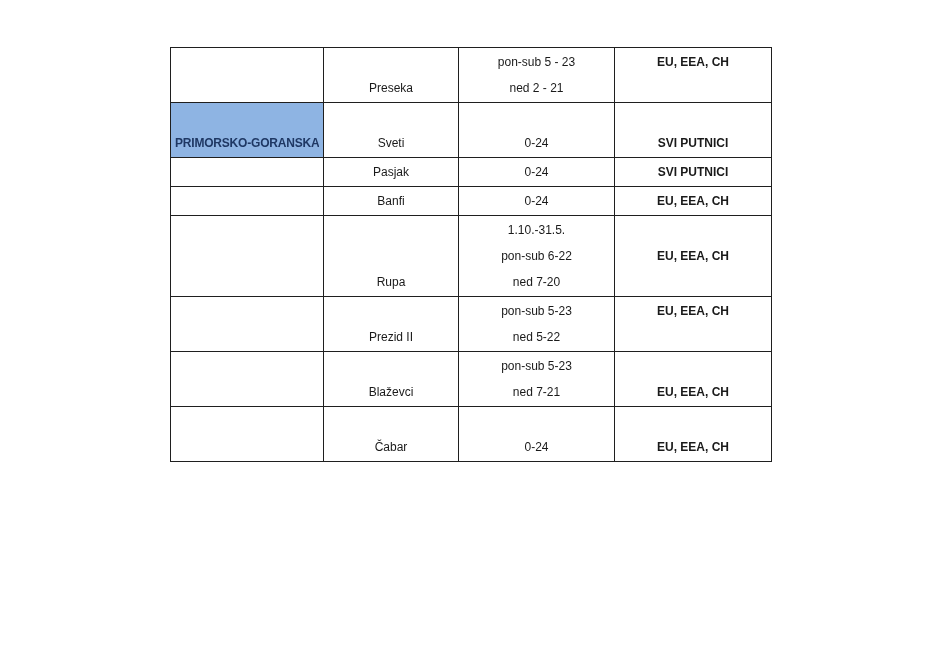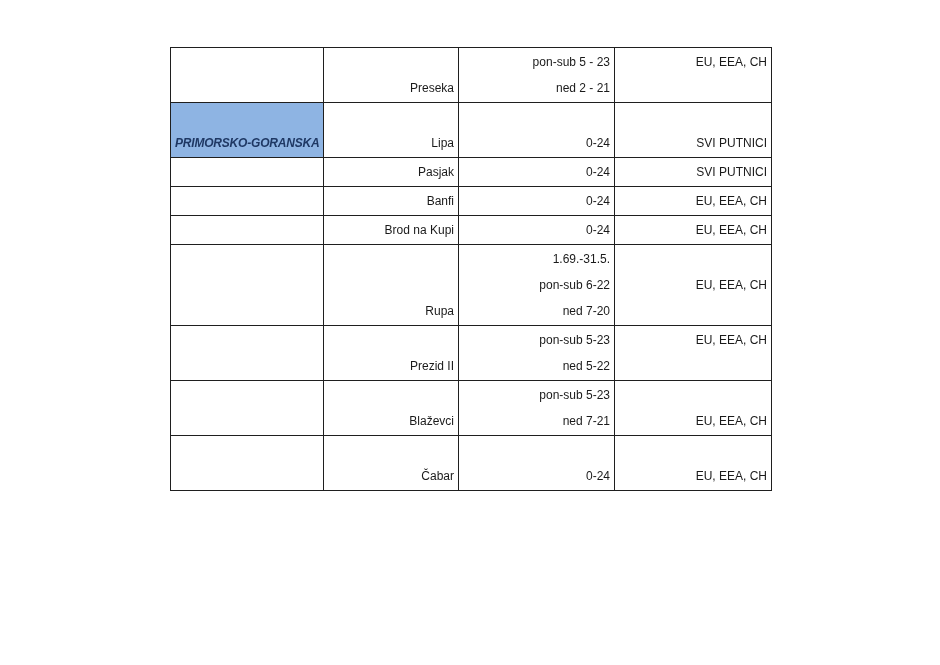--- a/index.html
+++ b/index.html
@@ -19,42 +19,41 @@
     position: absolute;
     left: 170px;
     top: 47px;
     width: 601px;
     border-collapse: collapse;
     table-layout: fixed;
   }
   table.crossings td {
     border: 1px solid #1f1f1f;
     padding: 1px 4px;
-    text-align: right;
+    text-align: center;
     vertical-align: top;
     background: #ffffff;
   }
   .line {
     height: 26px;
     line-height: 26px;
     font-size: 12px;
     color: #1a1a1a;
     white-space: nowrap;
     overflow: hidden;
   }
   td.region-cell .line {
     font-weight: bold;
     letter-spacing: -0.2px;
   }
   td.passengers-cell .line {
-    font-weight: normal;
+    font-weight: bold;
   }
   td.region-cell.highlight {
     background: #8EB4E3;
-    font-style: italic;
   }
   td.region-cell.highlight .line {
     color: #1F3864;
   }
 </style>
 </head>
 <body>
 
 <div class="page">
   <table class="crossings">
@@ -82,21 +81,21 @@
             <div class="line"></div>
           </td>
         </tr>
         <tr>
           <td class="region-cell highlight">
             <div class="line"></div>
             <div class="line">PRIMORSKO-GORANSKA</div>
           </td>
           <td class="crossing-cell">
             <div class="line"></div>
-            <div class="line">Lipa</div>
+            <div class="line">Sveti</div>
           </td>
           <td class="hours-cell">
             <div class="line"></div>
             <div class="line">0-24</div>
           </td>
           <td class="passengers-cell">
             <div class="line"></div>
             <div class="line">SVI PUTNICI</div>
           </td>
         </tr>
@@ -126,40 +125,26 @@
           </td>
           <td class="passengers-cell">
             <div class="line">EU, EEA, CH</div>
           </td>
         </tr>
         <tr>
           <td class="region-cell">
             <div class="line"></div>
           </td>
           <td class="crossing-cell">
-            <div class="line">Brod na Kupi</div>
-          </td>
-          <td class="hours-cell">
-            <div class="line">0-24</div>
-          </td>
-          <td class="passengers-cell">
-            <div class="line">EU, EEA, CH</div>
-          </td>
-        </tr>
-        <tr>
-          <td class="region-cell">
-            <div class="line"></div>
-          </td>
-          <td class="crossing-cell">
             <div class="line"></div>
             <div class="line"></div>
             <div class="line">Rupa</div>
           </td>
           <td class="hours-cell">
-            <div class="line">1.69.-31.5.</div>
+            <div class="line">1.10.-31.5.</div>
             <div class="line">pon-sub 6-22</div>
             <div class="line">ned 7-20</div>
           </td>
           <td class="passengers-cell">
             <div class="line"></div>
             <div class="line">EU, EEA, CH</div>
             <div class="line"></div>
           </td>
         </tr>
         <tr>

